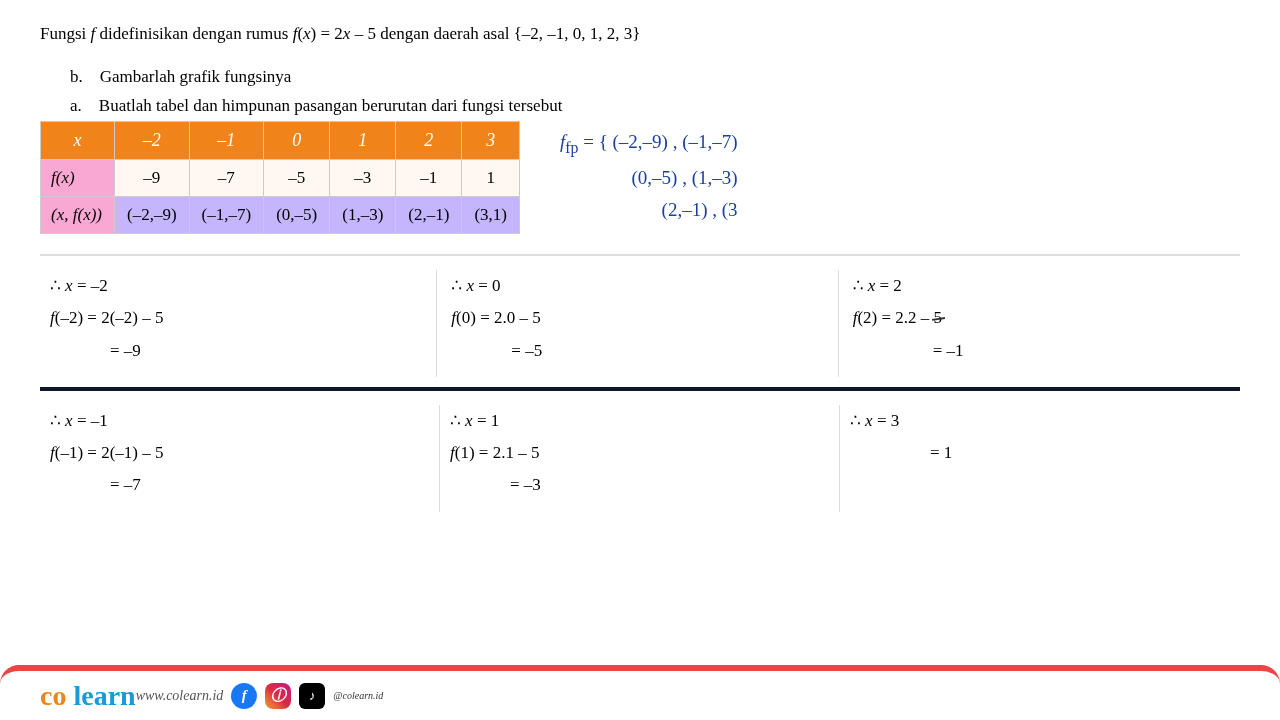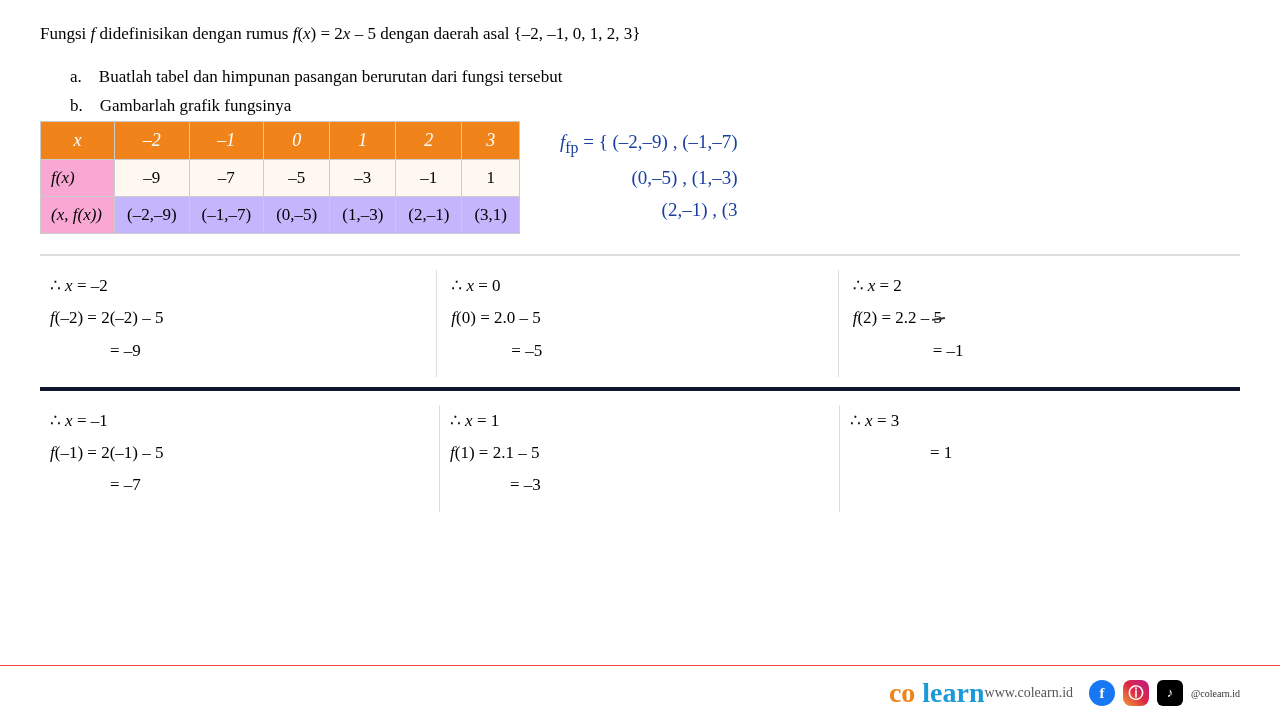--- a/index.html
+++ b/index.html
@@ -123,41 +123,43 @@
 
     
     .footer {
       position: absolute;
       bottom: 0;
       left: 0;
       right: 0;
       height: 55px;
       display: flex;
       align-items: center;
-      justify-content: flex-end;
+      justify-content: flex-start;
       padding: 0 40px;
-      border-top: 1px solid #ef4444;
+      border-top: 6px solid #ef4444;
+      border-radius: 19px;
     }
 
     .footer-logo {
       font-size: 28px;
       font-weight: bold;
       color: #1a9ad7;
     }
 
     .footer-logo span {
       color: #f0841a;
     }
 
     .footer-right {
       display: flex;
       align-items: center;
-      gap: 16px;
+      gap: 8px;
       font-size: 14px;
       color: #555;
+      font-style: italic;
     }
 
     .footer-url {
       color: #555;
     }
 
     .footer-social {
       display: flex;
       align-items: center;
       gap: 8px;
@@ -200,22 +202,22 @@
   </style>
 </head>
 <body>
 
 <div class="main-content">
 
   <div class="problem-statement">
     Fungsi <span class="italic">f</span> didefinisikan dengan rumus <span class="italic">f</span>(<span class="italic">x</span>) = 2<span class="italic">x</span> – 5 dengan daerah asal {–2, –1, 0, 1, 2, 3}
   </div>
   <div class="sub-items">
+    <div>b.&nbsp;&nbsp;&nbsp; Gambarlah grafik fungsinya</div>
     <div>a.&nbsp;&nbsp;&nbsp; Buatlah tabel dan himpunan pasangan berurutan dari fungsi tersebut</div>
-    <div>b.&nbsp;&nbsp;&nbsp; Gambarlah grafik fungsinya</div>
   </div>
 
   <div class="table-section">
     <table class="math-table">
       <thead>
         <tr>
           <th><i>x</i></th>
           <th>–2</th>
           <th>–1</th>
           <th>0</th>

